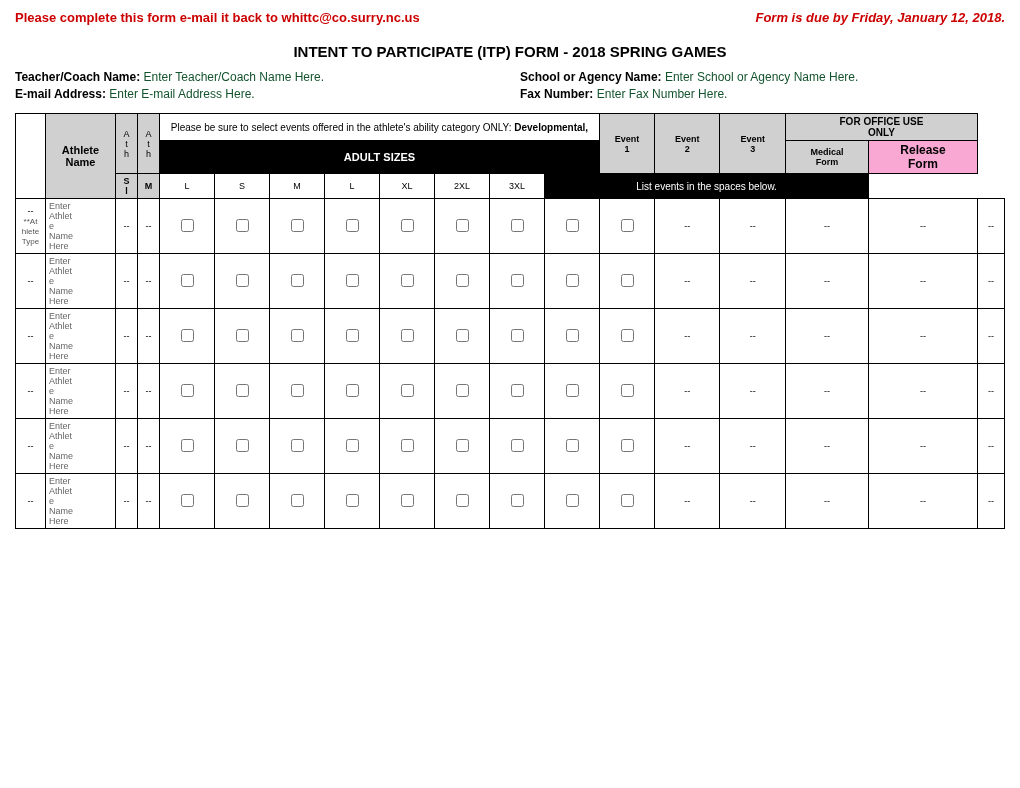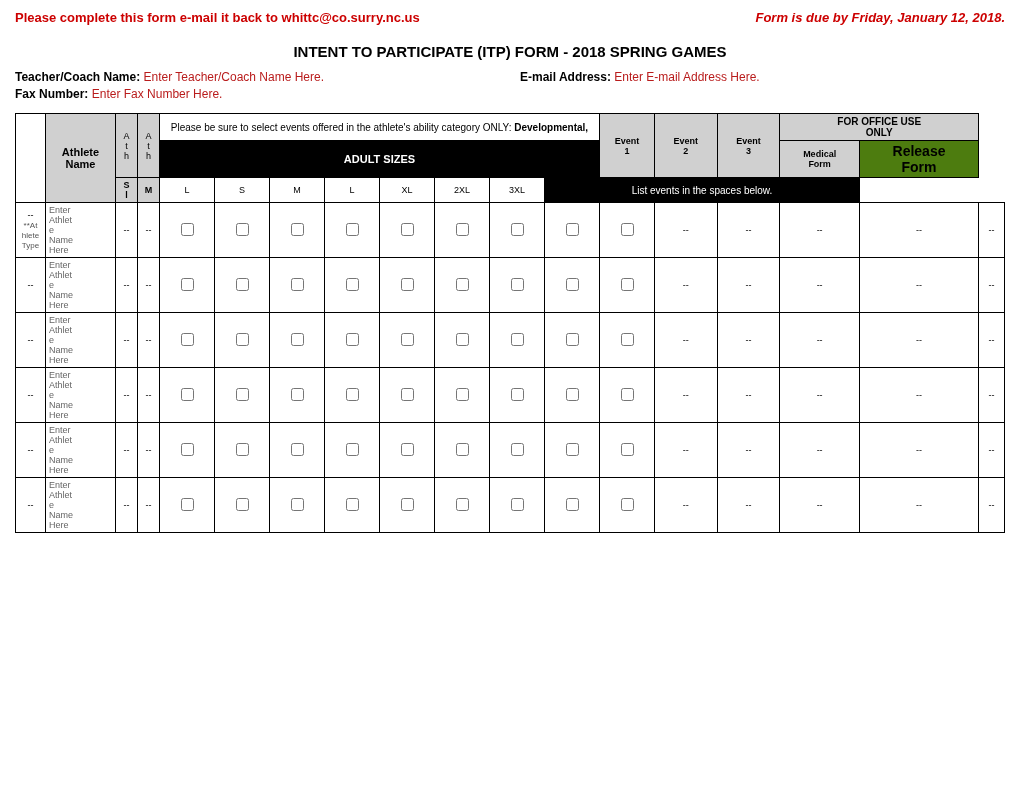--- a/index.html
+++ b/index.html
@@ -45,21 +45,21 @@
       margin-bottom: 12px;
     }
     .info-row {
       font-size: 12px;
     }
     .info-label {
       font-weight: bold;
     }
     .info-value {
       font-weight: normal;
-      color: #b91c1c;
+      color: #14532d;
     }
 
     
     .main-table {
       width: 100%;
       border-collapse: collapse;
       font-size: 10px;
     }
     .main-table td, .main-table th {
       border: 1px solid #000;
@@ -132,41 +132,45 @@
     }
 
     .medical-col {
       background: #d0d0d0;
       font-weight: bold;
       font-size: 9px;
       text-align: center;
       border: 1px solid #000;
     }
     .release-col {
-      background: #4d7c0f;
-      font-weight: bold;
-      font-size: 14px;
+      background: #f9a8d4;
+      font-weight: bold;
+      font-size: 12px;
       text-align: center;
       border: 1px solid #000;
     }
   </style>
 </head>
 <body>
 
 <div class="header-top">
   <span class="header-email">Please complete this form e-mail it back to whittc@co.surry.nc.us</span>
   <span class="header-due">Form is due by Friday, January 12, 2018.</span>
 </div>
 
 <div class="form-title">INTENT TO PARTICIPATE (ITP) FORM - 2018 SPRING GAMES</div>
 
 <div class="info-grid">
   <div class="info-row">
     <span class="info-label">Teacher/Coach Name:</span>
     <span class="info-value">Enter Teacher/Coach Name Here.</span>
+  </div>
+  <div class="info-row">
+    <span class="info-label">School or Agency Name:</span>
+    <span class="info-value">Enter School or Agency Name Here.</span>
   </div>
   <div class="info-row">
     <span class="info-label">E-mail Address:</span>
     <span class="info-value">Enter E-mail Address Here.</span>
   </div>
   <div class="info-row">
     <span class="info-label">Fax Number:</span>
     <span class="info-value">Enter Fax Number Here.</span>
   </div>
 </div>

